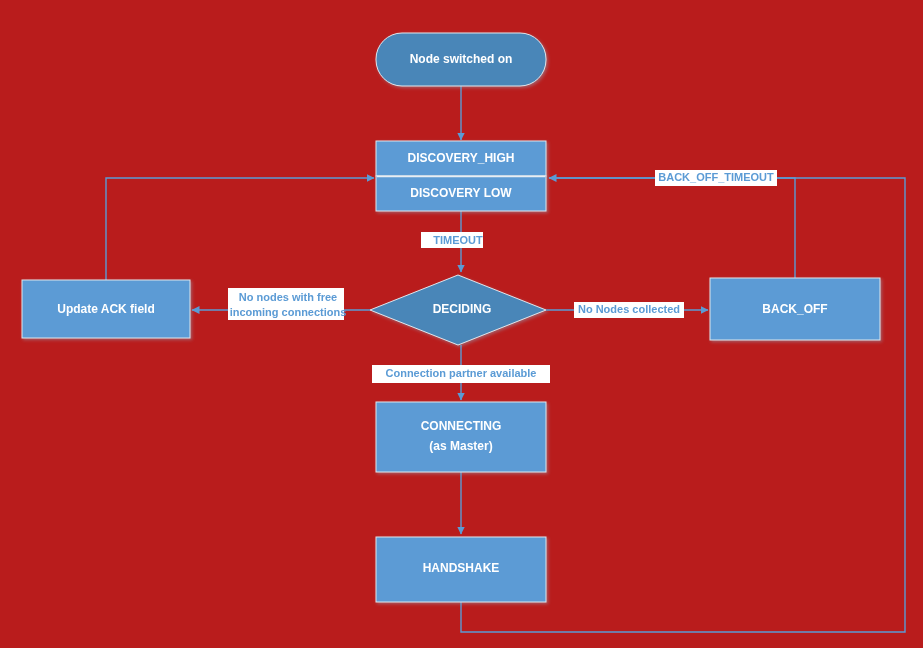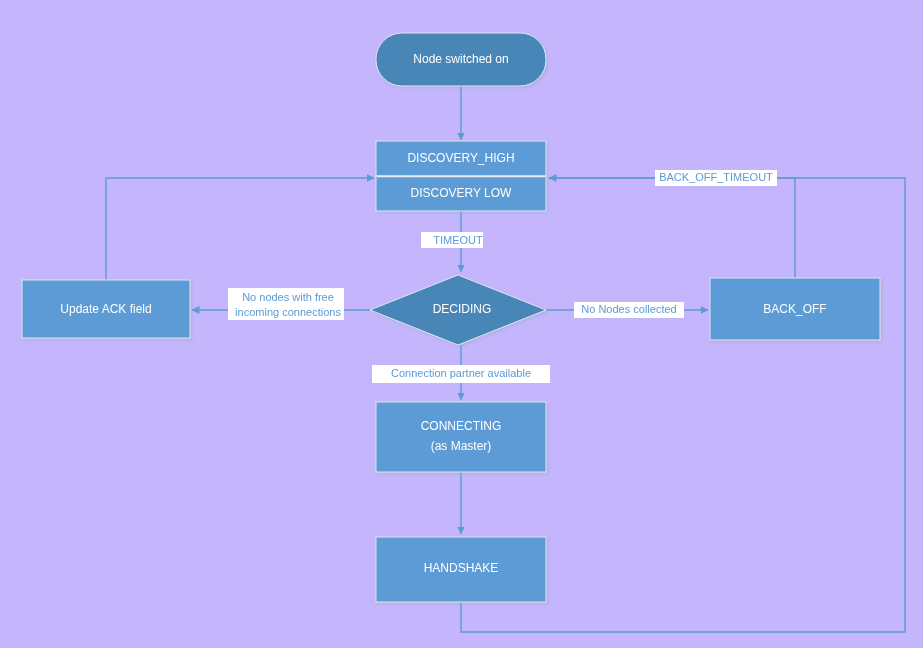--- a/index.html
+++ b/index.html
@@ -10,21 +10,22 @@
   body {
     width: 923px;
     height: 648px;
     font-family: "Liberation Sans", sans-serif;
     overflow: hidden;
   }
   #diagram {
     position: relative;
     width: 923px;
     height: 648px;
-    background: #c4b5fd;
+    background: #b91c1c;
+    font-weight: bold;
   }
   svg#canvas {
     position: absolute;
     top: 0;
     left: 0;
     width: 923px;
     height: 648px;
   }
   .node-label {
     fill: #ffffff;

